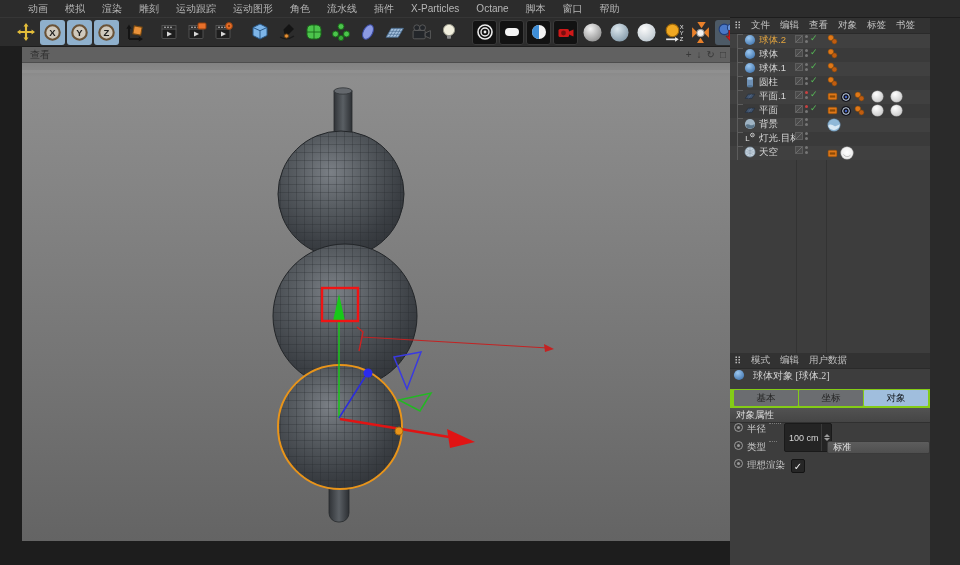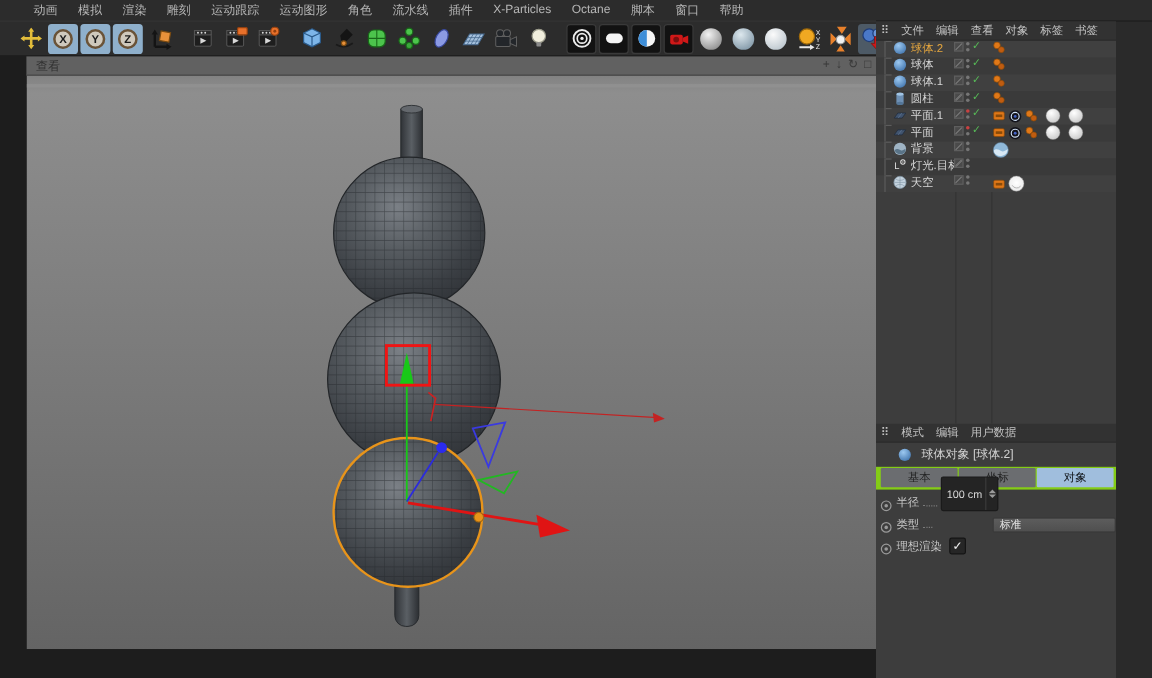--- a/index.html
+++ b/index.html
@@ -55,29 +55,29 @@
   .layer-sq{width:8px;height:8px;background:#4a4a4a;border:1px solid #5e5e5e;box-sizing:border-box;
      background-image:linear-gradient(135deg,transparent 42%,#6e6e6e 42%,#6e6e6e 58%,transparent 58%);}
   .dotcol{display:flex;flex-direction:column;gap:2px;}
   .dotcol i{width:3px;height:3px;border-radius:50%;background:#767676;}
   .dotcol i.red{background:#c94141;}
   .chk{color:#57bb57;font-size:9px;font-weight:bold;line-height:9px;}
   .tags-cell{display:flex;align-items:center;gap:2px;padding-left:2px;}
   .tag{display:flex;flex:0 0 auto;}
   .tag.mat{margin-left:4px;}
   
-  .am-title{height:20px;display:flex;align-items:center;gap:5px;padding-left:17px;background:#3d3d3d;}
+  .am-title{height:20px;display:flex;gap:5px;padding-left:2px;background:#3d3d3d;font-family:Liberation Serif, serif;}
   .am-title span{font-size:10px;color:#d2d2d2;}
   .am-tabs{height:16px;display:flex;gap:1px;padding:1px 2px 2px 4px;background:#84cc16;}
   .am-tab{flex:1;display:flex;align-items:center;justify-content:center;font-size:9.5px;
           background:#6b6d70;color:#232323;cursor:pointer;border-radius:1px;}
   .am-tab.active{background:#a0bedd;color:#101418;}
   .am-section{height:14px;background:linear-gradient(#525252,#454545);display:flex;align-items:center;
               padding-left:6px;font-size:9.5px;color:#dcdcdc;border-bottom:1px solid #303030;}
-  .prop-row{height:18px;display:flex;align-items:flex-end;padding-left:4px;}
+  .prop-row{height:18px;display:flex;align-items:flex-start;padding-left:4px;}
   .kf{width:9px;height:9px;border:1px solid #9a9a9a;border-radius:50%;box-sizing:border-box;
       position:relative;flex:0 0 auto;margin-right:4px;}
   .kf::after{content:"";position:absolute;left:2px;top:2px;width:3px;height:3px;border-radius:50%;background:#9a9a9a;}
   .prop-label{font-size:9.5px;color:#c8c8c8;white-space:nowrap;}
   .leader{width:12px;border-bottom:1px dotted #7a7a7a;margin:0 3px 4px 3px;}
   .num-input{width:48px;height:29px;background:#242424;border:1px solid #1a1a1a;border-radius:2px;
              display:flex;align-items:center;box-sizing:border-box;}
   .num-input .val{flex:1;font-size:9px;color:#d8d8d8;padding-left:4px;}
   .stepper{width:9px;height:100%;border-left:1px solid #3a3a3a;display:flex;flex-direction:column;
            align-items:center;justify-content:center;gap:1px;cursor:pointer;}
@@ -813,20 +813,21 @@
             <circle cx="10" cy="10" r="8.5" fill="url(#ob)"></circle>
           </svg>
         </span>
       <span>球体对象 [球体.2]</span>
     </div>
     <div class="am-tabs" id="amtabs">
         <div class="am-tab">基本</div>
         <div class="am-tab">坐标</div>
         <div class="am-tab active">对象</div>
       </div>
+    <div class="am-section">对象属性</div>
     <div id="amprops">
         <div class="prop-row">
           <span class="kf"></span>
     <span class="prop-label">半径</span>
           <span class="leader"></span>
       <span class="num-input">
         <span class="val">100 cm</span>
         <span class="stepper">
               <i class="up"></i>
               <i class="dn"></i>

